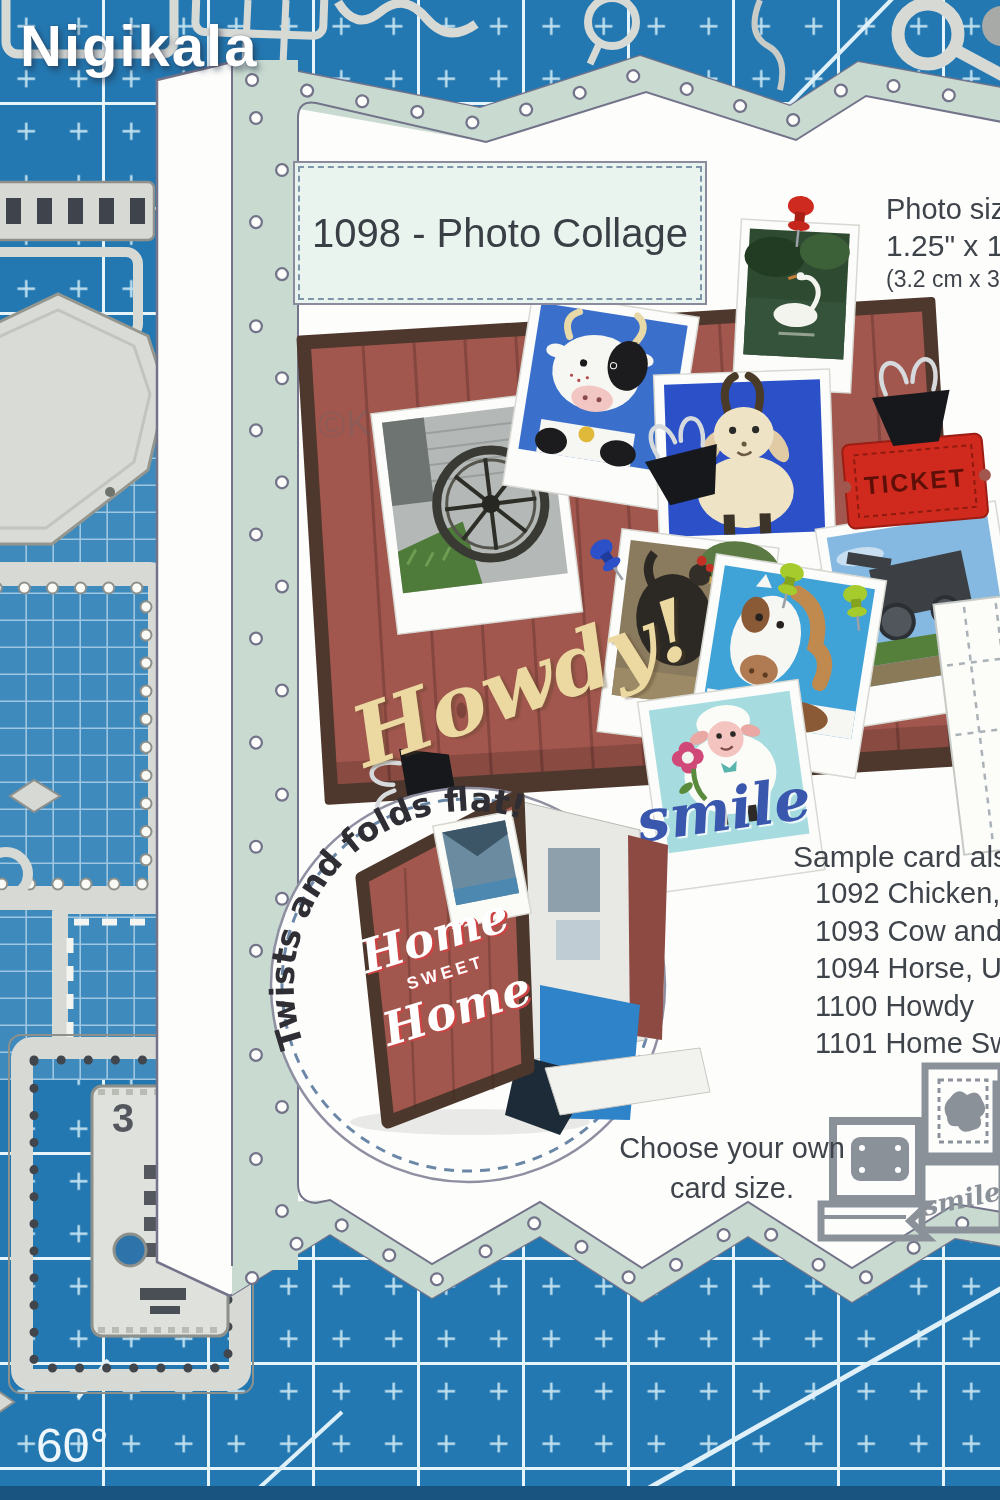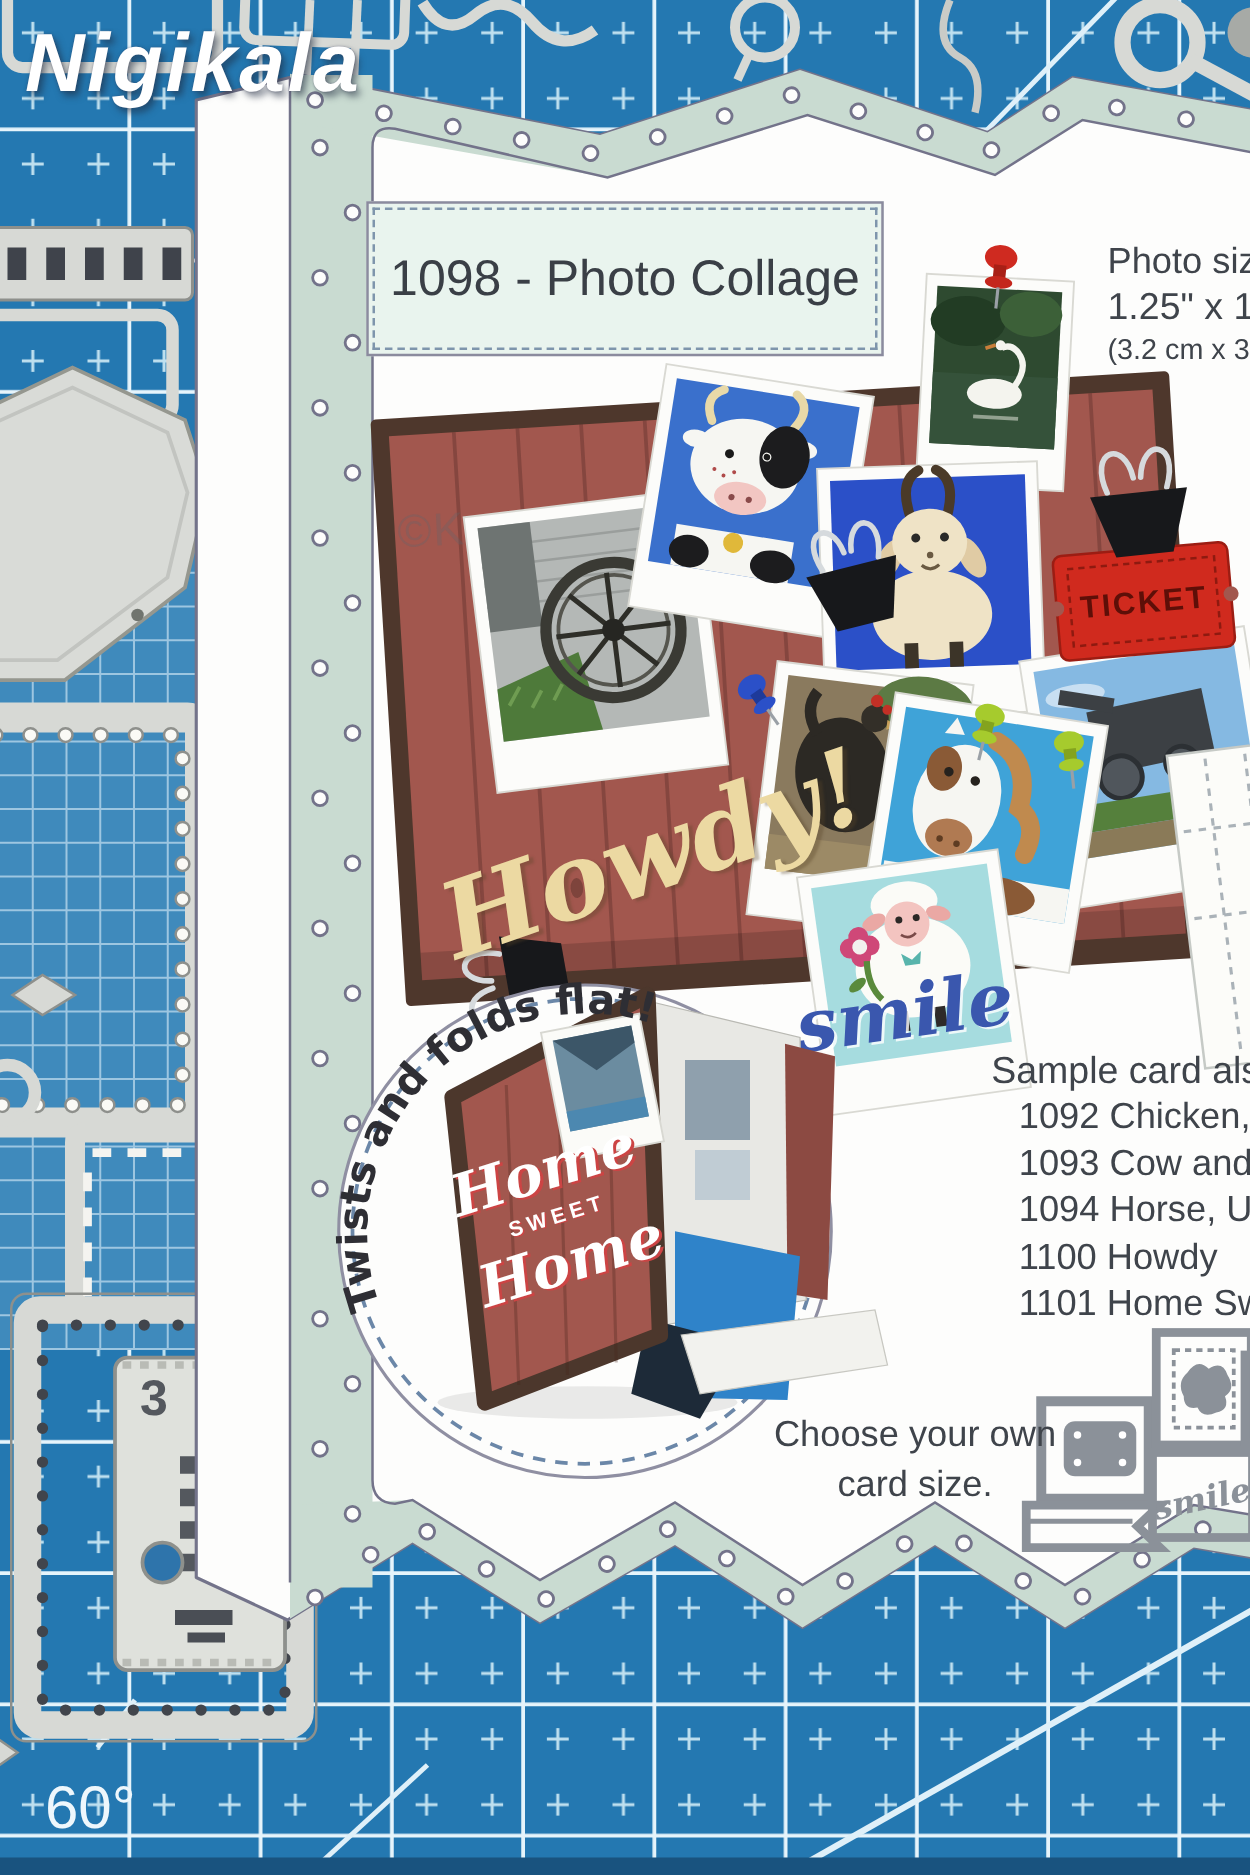--- a/index.html
+++ b/index.html
@@ -1,22 +1,22 @@
 <!DOCTYPE html>
 <html><head>
 <meta charset="utf-8">
 <style>
   html,body{margin:0;padding:0;}
   body{width:1000px;height:1500px;position:relative;overflow:hidden;background:#2478b1;
        font-family:"Liberation Sans",sans-serif;}
   #scene{position:absolute;left:0;top:0;width:1000px;height:1500px;}
   .ovl{position:absolute;color:#3f444b;}
-  .brand{left:20px;top:12px;font-size:66px;font-weight:bold;font-style:italic;color:#ffffff;
+  .brand{left:20px;top:12px;font-size:58px;font-weight:bold;color:#ffffff;
          text-shadow:3px 4px 6px rgba(30,40,60,.55),0 0 2px rgba(60,60,90,.5);letter-spacing:2px;text-align:center;}
-  .titlebox{left:293px;top:161px;width:414px;height:124px;border:2px solid #8b8b9e;background:#e9f4ee;
+  .titlebox{left:293px;top:161px;width:414px;height:144px;border:2px solid #8b8b9e;background:#e9f4ee;
             box-sizing:border-box;padding:3px;}
   .titlebox .inner{width:100%;height:100%;border:2px dashed #7e95ac;box-sizing:border-box;
                    display:flex;flex-direction:column;align-items:center;justify-content:center;}
   .titlebox .t{font-size:40px;line-height:50px;color:#3a3f46;}
   .psize{left:886px;top:192px;width:260px;white-space:nowrap;}
   .psize .l1{font-size:29px;line-height:35px;}
   .psize .l2{font-size:30px;line-height:37px;font-weight:500;}
   .psize .l3{font-size:23px;line-height:30px;}
   .samples{left:793px;top:838px;width:320px;white-space:nowrap;}
   .samples .head{font-size:30px;line-height:37px;}

